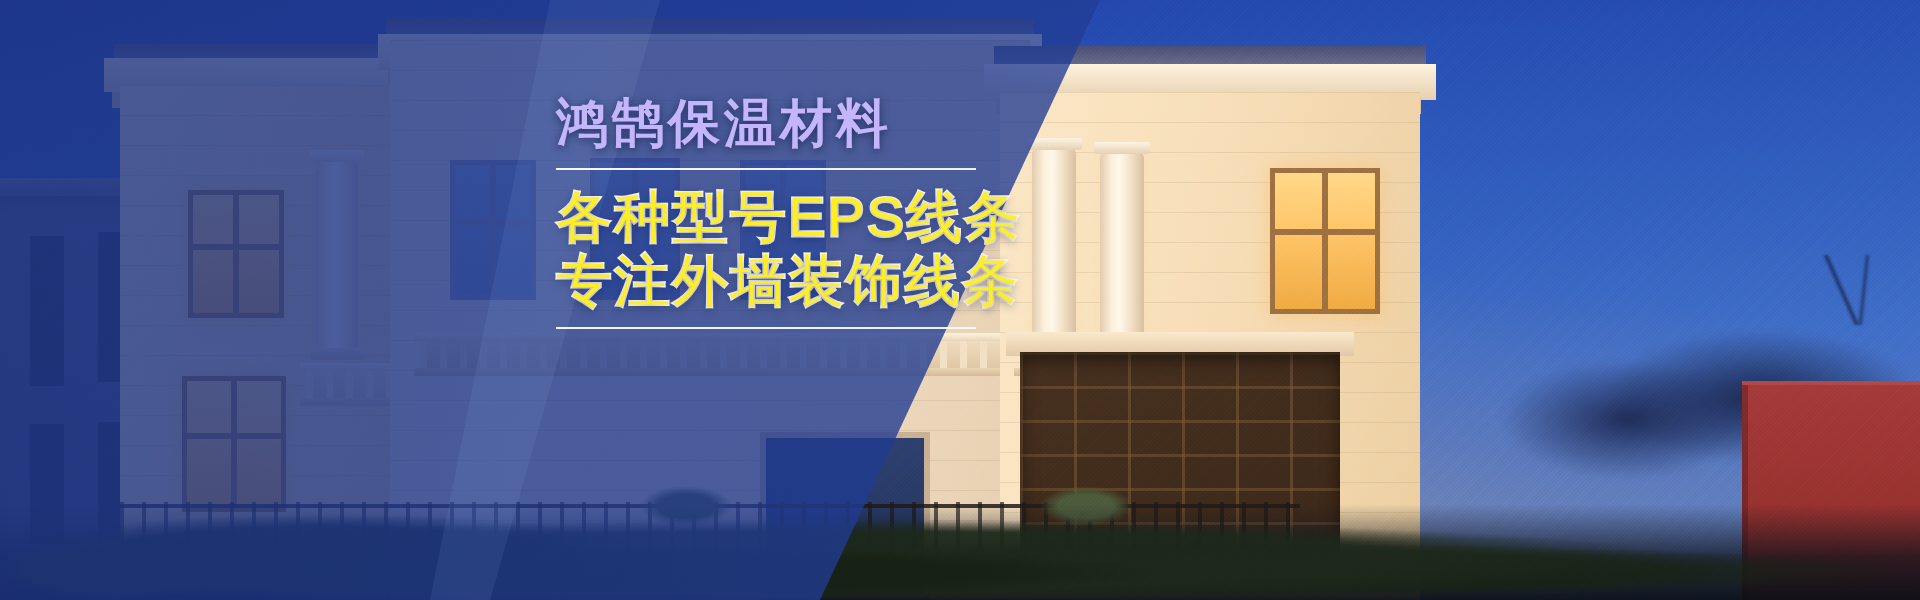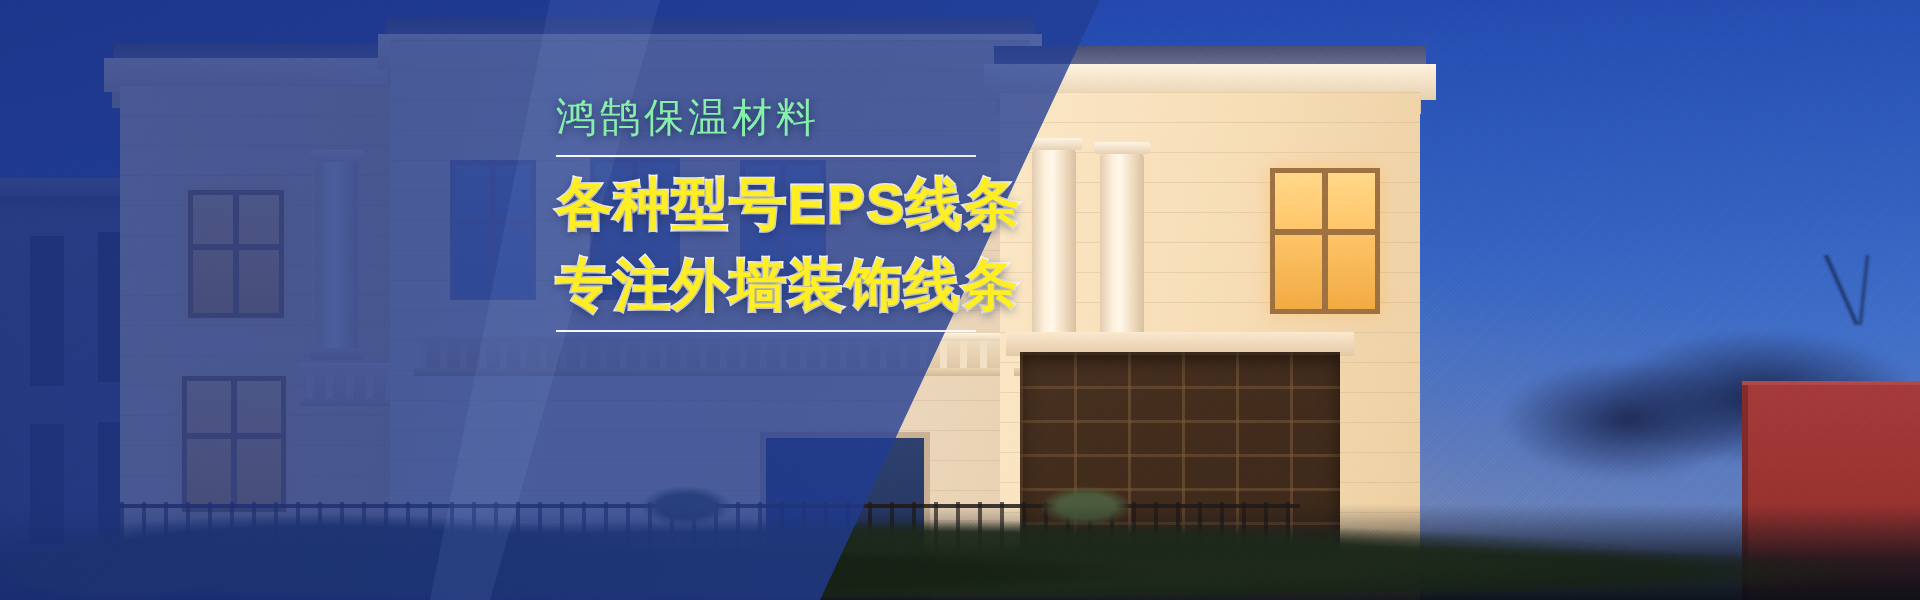--- a/index.html
+++ b/index.html
@@ -216,37 +216,37 @@
     clip-path:polygon(120px 0, 230px 0, 60px 600px, 0 600px);
     pointer-events:none;
   }
 
   
   .copy{
     position:absolute;left:556px;top:96px;width:700px;
     z-index:6;color:#fff;
   }
   .brand{
-    font-size:40px;line-height:1.05;font-weight:400;letter-spacing:4px;
-    color:#86efac;text-shadow:0 2px 8px rgba(10,24,60,.65);
+    font-size:52px;line-height:1.05;font-weight:700;letter-spacing:4px;
+    color:#c4b5fd;text-shadow:0 2px 8px rgba(10,24,60,.65);
     white-space:nowrap;
   }
   .rule{
     width:420px;height:2px;margin:17px 0 16px 0;
     background:linear-gradient(90deg,rgba(255,255,255,.95),rgba(255,255,255,.9));
   }
   .rule.bottom{margin:14px 0 18px 0;}
   .head{
-    font-size:56px;line-height:1.12;font-weight:700;letter-spacing:2px;
+    font-size:56px;line-height:1.12;font-weight:400;letter-spacing:2px;
     color:#ffee24;white-space:nowrap;
     -webkit-text-stroke:3px #ffffff;
     paint-order:stroke fill;
     text-shadow:0 3px 10px rgba(12,26,64,.55);
   }
-  .head + .head{margin-top:18px;}
+  .head + .head{margin-top:2px;}
   .tagline{
     font-size:30px;line-height:1.2;letter-spacing:3px;color:#f4f8ff;
     text-shadow:0 2px 8px rgba(10,24,60,.6);white-space:nowrap;
   }
   .tagline .dot{padding:0 8px;opacity:.95;}
 </style>
 </head>
 <body>
 
 <div class="banner">

